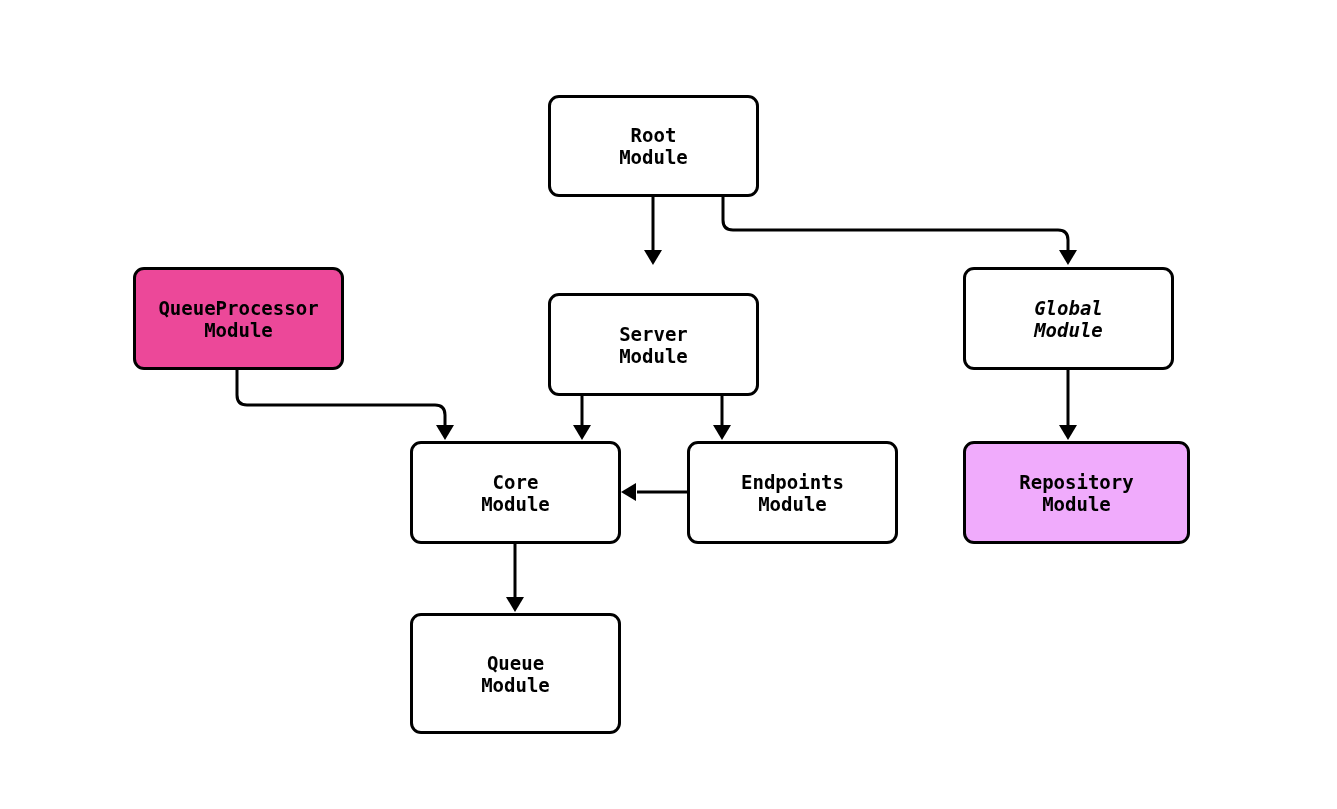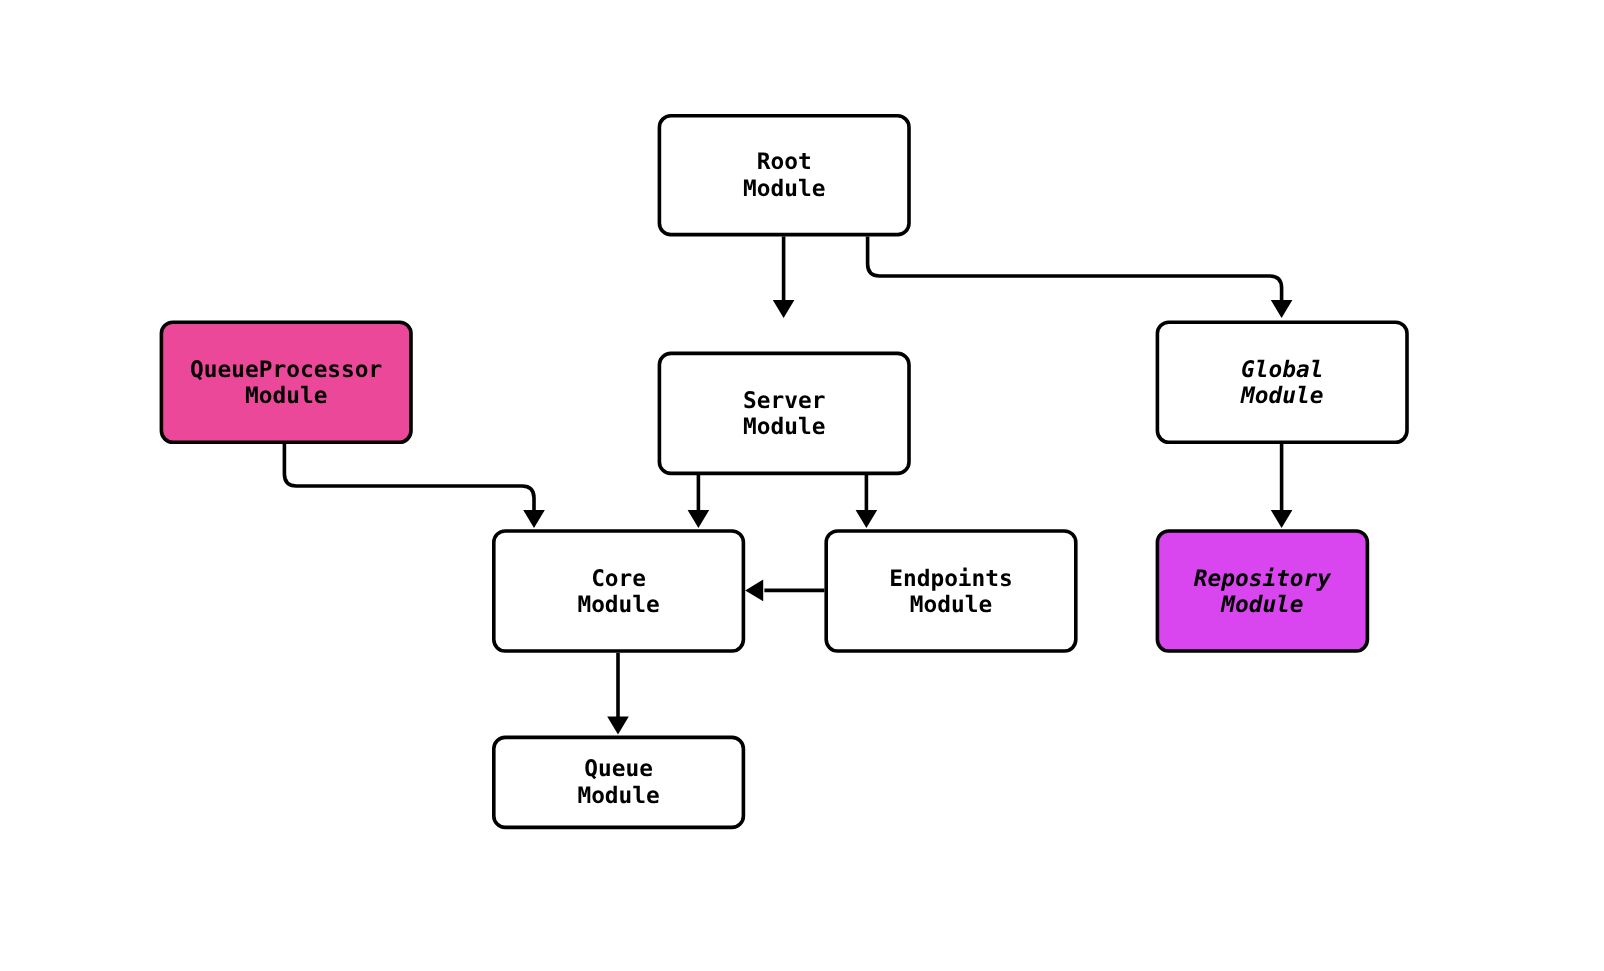--- a/index.html
+++ b/index.html
@@ -114,23 +114,23 @@
   <div class="node" style="left: 410px; top: 441px; width: 211px; height: 103px; border-color: rgb(0, 0, 0); background: rgb(255, 255, 255);">
     <div class="node-label">Core</div>
     <div class="node-label">Module</div>
   </div>
 
   <div class="node" style="left: 687px; top: 441px; width: 211px; height: 103px; border-color: rgb(0, 0, 0); background: rgb(255, 255, 255);">
     <div class="node-label">Endpoints</div>
     <div class="node-label">Module</div>
   </div>
 
-  <div class="node" style="left: 963px; top: 441px; width: 178px; height: 103px; border-color: rgb(0, 0, 0); background: #d946ef; font-style: italic;">
+  <div class="node" style="left: 963px; top: 441px; width: 227px; height: 103px; border-color: rgb(0, 0, 0); background: #f0abfc;">
     <div class="node-label">Repository</div>
     <div class="node-label">Module</div>
   </div>
 
-  <div class="node" style="left: 410px; top: 613px; width: 211px; height: 78px; border-color: rgb(0, 0, 0); background: rgb(255, 255, 255);">
+  <div class="node" style="left: 410px; top: 613px; width: 211px; height: 121px; border-color: rgb(0, 0, 0); background: rgb(255, 255, 255);">
     <div class="node-label">Queue</div>
     <div class="node-label">Module</div>
   </div>
 
 </div>
 
 </body></html>

